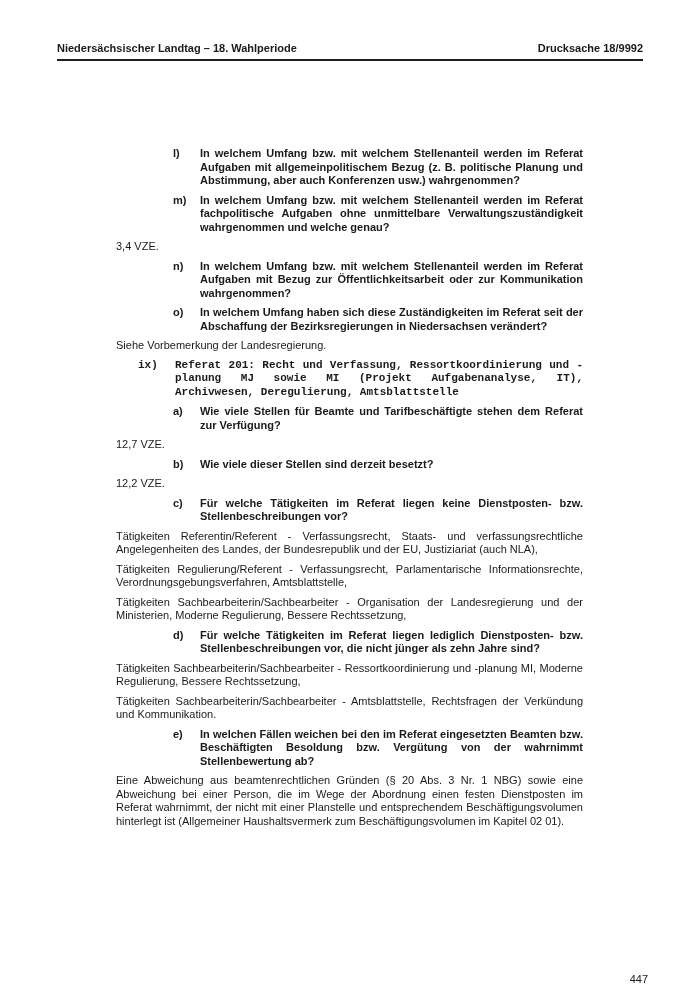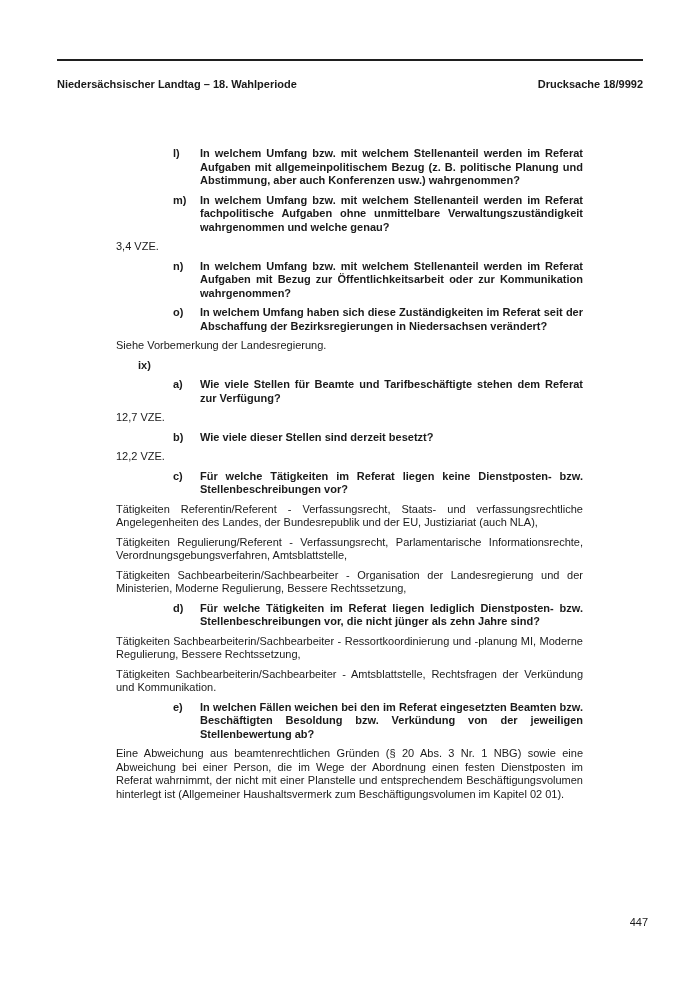--- a/index.html
+++ b/index.html
@@ -16,21 +16,20 @@
     position: absolute;
     top: 42px;
     left: 57px;
     right: 57px;
     display: flex;
     justify-content: space-between;
     font-size: 11px;
     font-weight: bold;
     line-height: 13px;
     white-space: nowrap;
-    margin-top: 36px;
   }
   .header-rule {
     position: absolute;
     top: 59px;
     left: 57px;
     right: 57px;
     height: 2px;
     background: #1f1f1f;
   }
   .content {
@@ -38,27 +37,27 @@
     top: 147px;
     left: 116px;
     width: 467px;
     font-size: 11px;
     line-height: 13.5px;
   }
   .blk { margin-bottom: 6px; }
   .item { display: flex; font-weight: bold; }
   .item.letter { padding-left: 57px; }
   .item.letter .lbl { flex: 0 0 27px; }
-  .item.roman { padding-left: 22px; }
+  .item.roman { padding-left: 22px; font-family: Liberation Mono, monospace; }
   .item.roman .lbl { flex: 0 0 37px; }
   .item .txt { flex: 1; text-align: justify; hyphens: manual; }
   .ans { text-align: justify; hyphens: manual; }
   .pagenum {
     position: absolute;
-    top: 916px;
+    top: 973px;
     right: 52px;
     font-size: 11px;
     line-height: 13px;
   }
 </style>
 </head>
 <body>
 
 <div class="page">
 
@@ -90,20 +89,21 @@
 
     <div class="blk item letter">
       <span class="lbl">o)</span>
       <span class="txt">In welchem Umfang haben sich diese Zuständigkeiten im Referat seit der Ab­schaffung der Bezirksregierungen in Niedersachsen verändert?</span>
     </div>
 
     <div class="blk ans">Siehe Vorbemerkung der Landesregierung.</div>
 
     <div class="blk item roman">
       <span class="lbl">ix)</span>
+      <span class="txt">Referat 201: Recht und Verfassung, Ressortkoordinierung und -planung MJ sowie MI (Projekt Aufgabenanalyse, IT), Archivwesen, Deregulierung, Amtsblattstelle</span>
     </div>
 
     <div class="blk item letter">
       <span class="lbl">a)</span>
       <span class="txt">Wie viele Stellen für Beamte und Tarifbeschäftigte stehen dem Referat zur Verfügung?</span>
     </div>
 
     <div class="blk ans">12,7 VZE.</div>
 
     <div class="blk item letter">
@@ -125,21 +125,21 @@
     <div class="blk item letter">
       <span class="lbl">d)</span>
       <span class="txt">Für welche Tätigkeiten im Referat liegen lediglich Dienstposten- bzw. Stel­lenbeschreibungen vor, die nicht jünger als zehn Jahre sind?</span>
     </div>
 
     <div class="blk ans">Tätigkeiten Sachbearbeiterin/Sachbearbeiter - Ressortkoordinierung und -planung MI, Moderne Re­gulierung, Bessere Rechtssetzung,</div>
     <div class="blk ans">Tätigkeiten Sachbearbeiterin/Sachbearbeiter - Amtsblattstelle, Rechtsfragen der Verkündung und Kommunikation.</div>
 
     <div class="blk item letter">
       <span class="lbl">e)</span>
-      <span class="txt">In welchen Fällen weichen bei den im Referat eingesetzten Beamten bzw. Be­schäftigten Besoldung bzw. Verkündung von der jeweiligen Stellenbewertung ab?</span>
+      <span class="txt">In welchen Fällen weichen bei den im Referat eingesetzten Beamten bzw. Be­schäftigten Besoldung bzw. Vergütung von der wahrnimmt Stellenbewertung ab?</span>
     </div>
 
     <div class="blk ans">Eine Abweichung aus beamtenrechtlichen Gründen (§ 20 Abs. 3 Nr. 1 NBG) sowie eine Abweichung bei einer Person, die im Wege der Abordnung einen festen Dienstposten im Referat wahrnimmt, der nicht mit einer Planstelle und entsprechendem Beschäftigungsvolumen hinterlegt ist (Allgemeiner Haushaltsvermerk zum Beschäftigungsvolumen im Kapitel 02 01).</div>
 
   </div>
 
   <div class="pagenum">447</div>
 
 </div>
 

